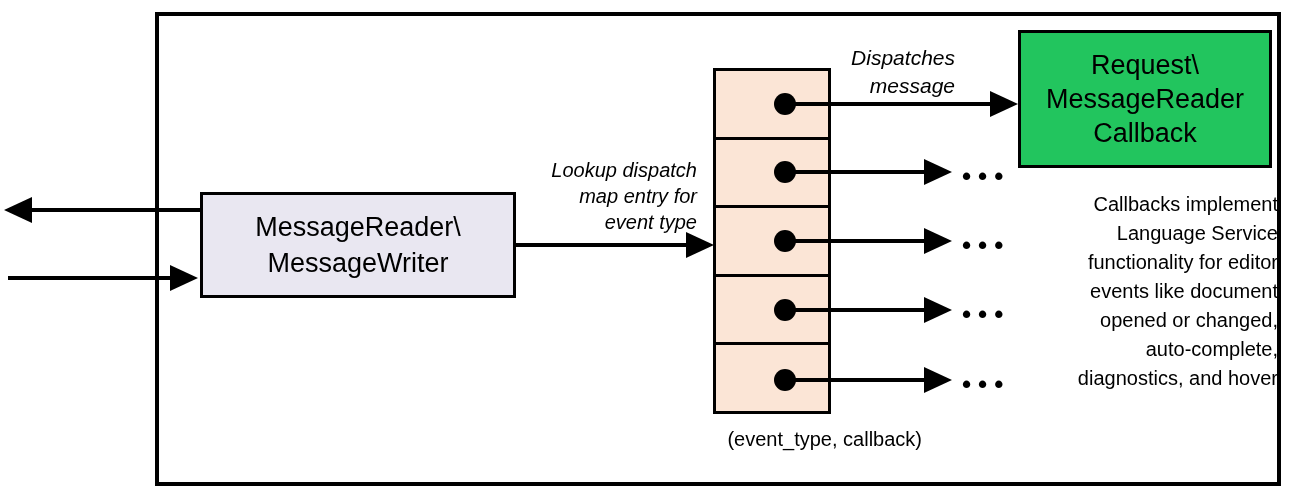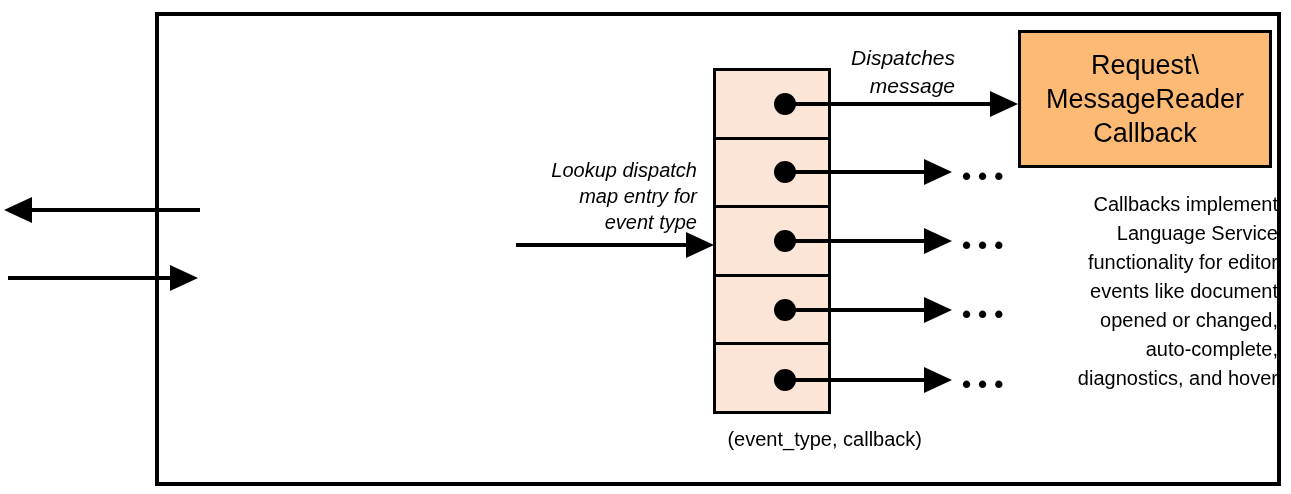--- a/index.html
+++ b/index.html
@@ -43,21 +43,21 @@
     text-align: center;
     z-index: 1;
   }
   .message-box {
     left: 200px; top: 192px; width: 316px; height: 106px;
     background: #E9E7F1;
     font-size: 27px; line-height: 36px;
   }
   .callback-box {
     left: 1018px; top: 30px; width: 254px; height: 138px;
-    background: #fdba74;
+    background: #22c55e;
     font-size: 27px; line-height: 34px;
   }
   .dispatch-map {
     position: absolute;
     left: 713px; top: 68px; width: 118px; height: 346px;
     border: 3px solid #000;
     box-sizing: border-box;
     background: #FBE5D6;
     display: flex;
     flex-direction: column;
@@ -103,20 +103,24 @@
   <div class="outer-box"></div>
 
 
   <div class="hline" style="left:28px; top:208px; width:172px;"></div>
   <div class="head-left" style="left:4px; top:197px;"></div>
 
   <div class="hline" style="left:8px; top:276px; width:163px;"></div>
   <div class="head-right" style="left:170px; top:265px;"></div>
 
 
+  <div class="box message-box">
+    <div>MessageReader\</div>
+    <div>MessageWriter</div>
+  </div>
 
 
   <div class="hline" style="left:516px; top:243px; width:172px;"></div>
   <div class="head-right" style="left:686px; top:232px;"></div>
 
   <div class="label italic" style="left:522px; top:157px; width:175px; font-size:20px; line-height:26px;">
     <div>Lookup dispatch</div>
     <div>map entry for</div>
     <div>event type</div>
   </div>

